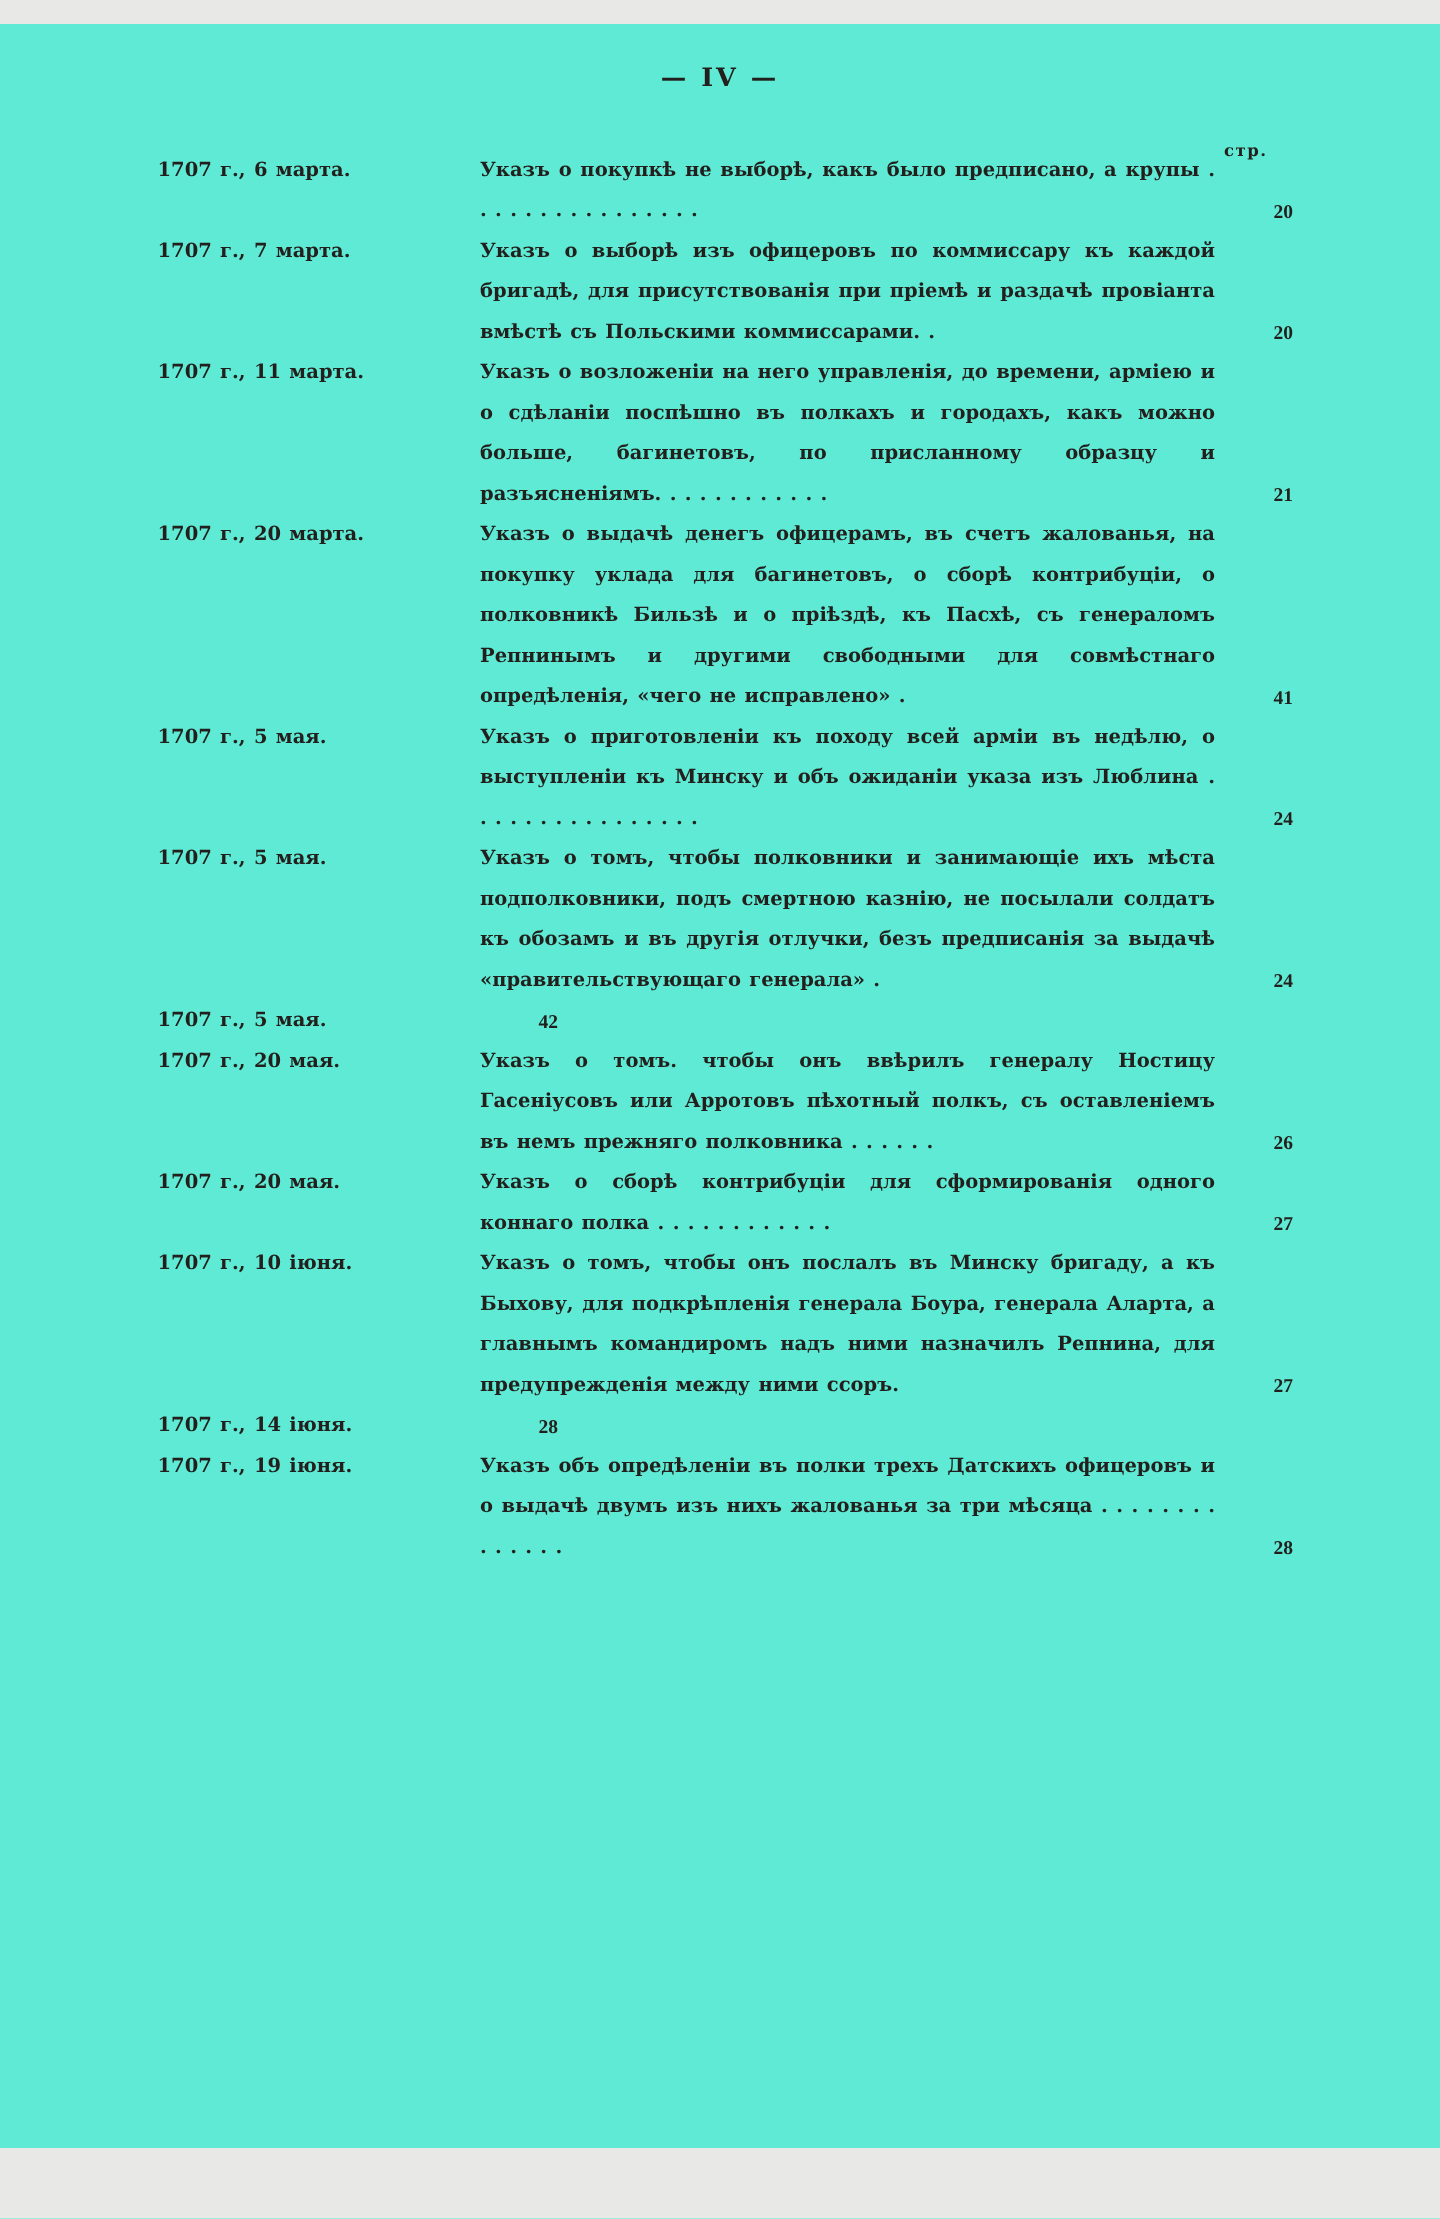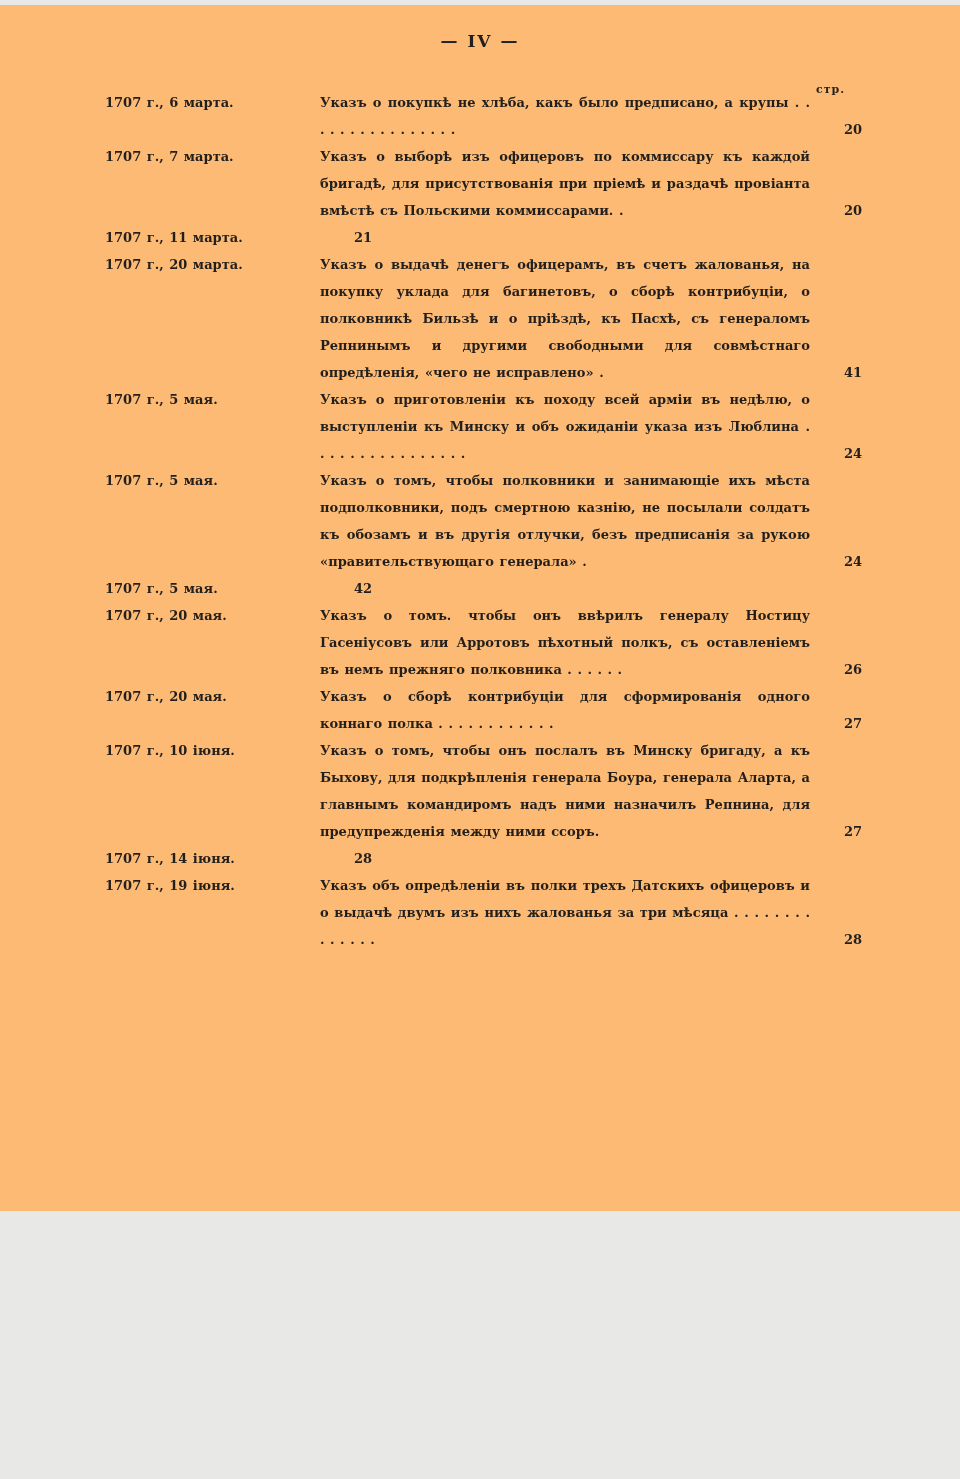--- a/index.html
+++ b/index.html
@@ -3,23 +3,23 @@
 <meta charset="utf-8">
 <style>
   html, body {
     margin: 0;
     padding: 0;
     background: #e8e8e6;
   }
   .sheet {
     position: relative;
     width: 960px;
-    height: 1206px;
-    margin: 5px auto;
-    background: #fdba74;
+    height: 1416px;
+    margin: 16px auto;
+    background: #5eead4;
     color: #221f1c;
     font-family: "DejaVu Serif", serif;
     font-weight: 700;
     overflow: hidden;
   }
   .page-num-header {
     position: absolute;
     top: 26px;
     left: 0;
     width: 100%;
@@ -53,58 +53,60 @@
     white-space: nowrap;
   }
   .entry-text {
     flex: 1 1 auto;
     text-align: justify;
   }
   .entry-page {
     flex: 0 0 52px;
     text-align: right;
     align-self: flex-end;
+    font-family: Liberation Serif, serif;
   }
 </style>
 </head>
 <body>
 
 <div class="sheet">
   <div class="page-num-header">
     <span>— IV —</span>
   </div>
   <div class="col-label">стр.</div>
   <div class="entries" id="entries">
       <div class="entry">
         <div class="entry-date">1707 г., 6 марта.</div>
-        <div class="entry-text">Указъ о покупкѣ не хлѣба, какъ было предписано, а крупы . . . . . . . . . . . . . . . .</div>
+        <div class="entry-text">Указъ о покупкѣ не выборѣ, какъ было предписано, а крупы . . . . . . . . . . . . . . . .</div>
         <div class="entry-page">20</div>
       </div>
       <div class="entry">
         <div class="entry-date">1707 г., 7 марта.</div>
         <div class="entry-text">Указъ о выборѣ изъ офицеровъ по коммиссару къ каждой бригадѣ, для присутствованія при пріемѣ и раздачѣ провіанта вмѣстѣ съ Польскими коммиссарами. .</div>
         <div class="entry-page">20</div>
       </div>
       <div class="entry">
         <div class="entry-date">1707 г., 11 марта.</div>
+        <div class="entry-text">Указъ о возложеніи на него управленія, до времени, арміею и о сдѣланіи поспѣшно въ полкахъ и городахъ, какъ можно больше, багинетовъ, по присланному образцу и разъясненіямъ. . . . . . . . . . . .</div>
         <div class="entry-page">21</div>
       </div>
       <div class="entry">
         <div class="entry-date">1707 г., 20 марта.</div>
         <div class="entry-text">Указъ о выдачѣ денегъ офицерамъ, въ счетъ жалованья, на покупку уклада для багинетовъ, о сборѣ контрибуціи, о полковникѣ Бильзѣ и о пріѣздѣ, къ Пасхѣ, съ генераломъ Репнинымъ и другими свободными для совмѣстнаго опредѣленія, «чего не исправлено» .</div>
         <div class="entry-page">41</div>
       </div>
       <div class="entry">
         <div class="entry-date">1707 г., 5 мая.</div>
         <div class="entry-text">Указъ о приготовленіи къ походу всей арміи въ недѣлю, о выступленіи къ Минску и объ ожиданіи указа изъ Люблина . . . . . . . . . . . . . . . .</div>
         <div class="entry-page">24</div>
       </div>
       <div class="entry">
         <div class="entry-date">1707 г., 5 мая.</div>
-        <div class="entry-text">Указъ о томъ, чтобы полковники и занимающіе ихъ мѣста подполковники, подъ смертною казнію, не посылали солдатъ къ обозамъ и въ другія отлучки, безъ предписанія за рукою «правительствующаго генерала» .</div>
+        <div class="entry-text">Указъ о томъ, чтобы полковники и занимающіе ихъ мѣста подполковники, подъ смертною казнію, не посылали солдатъ къ обозамъ и въ другія отлучки, безъ предписанія за выдачѣ «правительствующаго генерала» .</div>
         <div class="entry-page">24</div>
       </div>
       <div class="entry">
         <div class="entry-date">1707 г., 5 мая.</div>
         <div class="entry-page">42</div>
       </div>
       <div class="entry">
         <div class="entry-date">1707 г., 20 мая.</div>
         <div class="entry-text">Указъ о томъ. чтобы онъ ввѣрилъ генералу Ностицу Гасеніусовъ или Арротовъ пѣхотный полкъ, съ оставленіемъ въ немъ прежняго полковника . . . . . .</div>
         <div class="entry-page">26</div>

